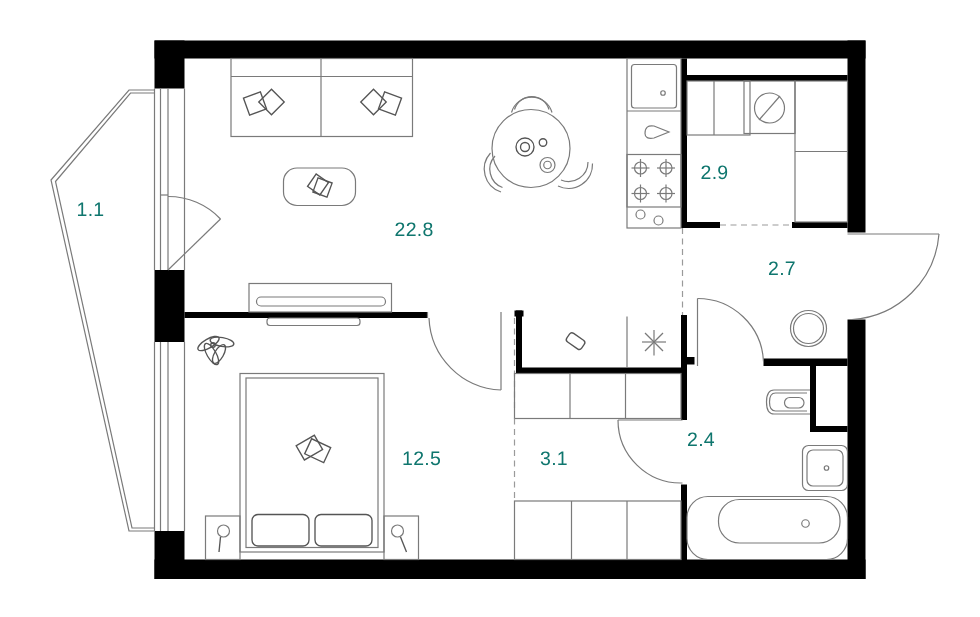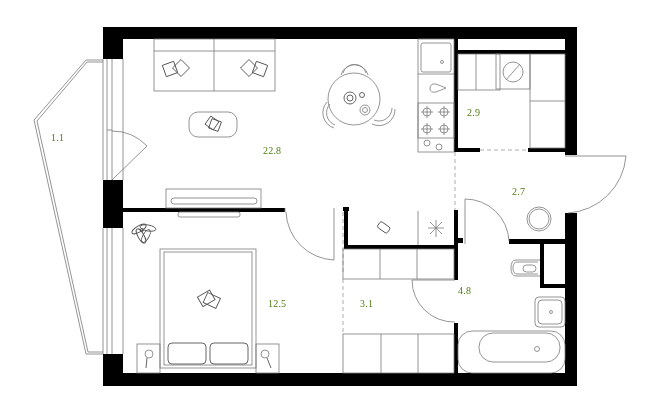--- a/index.html
+++ b/index.html
@@ -2,21 +2,21 @@
 <html><head>
 <meta charset="utf-8">
 <style>
   html, body { margin: 0; padding: 0; background: #ffffff; }
   body { width: 653px; height: 411px; overflow: hidden; position: relative; font-family: "Liberation Sans", sans-serif; }
   svg { position: absolute; left: 0; top: 0; }
   .wall { fill: #000000; }
   .thin { fill: none; stroke: #7a7a7a; stroke-width: 0.8; }
   .thin2 { fill: none; stroke: #555555; stroke-width: 0.9; }
   .dash { fill: none; stroke: #9a9a9a; stroke-width: 0.8; stroke-dasharray: 4 3; }
-  .label { position: absolute; font-size: 10px; color: #4d7c0f; letter-spacing: 0.2px; font-family: Liberation Serif, serif; }
+  .label { position: absolute; font-size: 13px; color: #0f766e; letter-spacing: 0.2px; }
 </style>
 </head>
 <body>
 
 <svg width="653" height="411" viewBox="0 0 653 411">
 
   <g>
 
     <rect class="wall" x="103" y="27" width="474" height="12"></rect>
 
@@ -218,16 +218,16 @@
     <ellipse class="thin2" cx="148" cy="228" rx="8" ry="3" transform="rotate(10 148 228)"></ellipse>
     <ellipse class="thin2" cx="141" cy="236" rx="8" ry="3" transform="rotate(60 141 236)"></ellipse>
     <ellipse class="thin2" cx="146" cy="236" rx="7" ry="3" transform="rotate(-60 146 236)"></ellipse>
     <circle class="thin2" cx="142" cy="230" r="1.5"></circle>
   </g>
 </svg>
 
 <div class="label" style="left:51px; top:132px;">1.1</div>
 <div class="label" style="left:263px; top:145px;">22.8</div>
 <div class="label" style="left:467px; top:107px;">2.9</div>
-<div class="label" style="left:512px; top:186px;">2.7</div>
+<div class="label" style="left:512px; top:171px;">2.7</div>
 <div class="label" style="left:268px; top:298px;">12.5</div>
 <div class="label" style="left:360px; top:298px;">3.1</div>
-<div class="label" style="left:458px; top:285px;">4.8</div>
+<div class="label" style="left:458px; top:285px;">2.4</div>
 
 </body></html>

